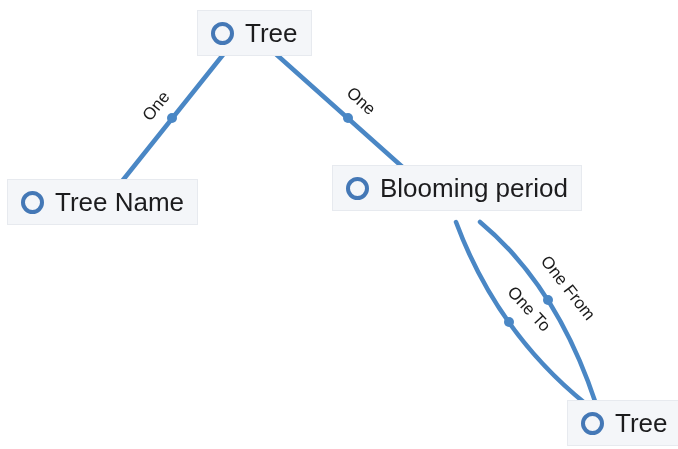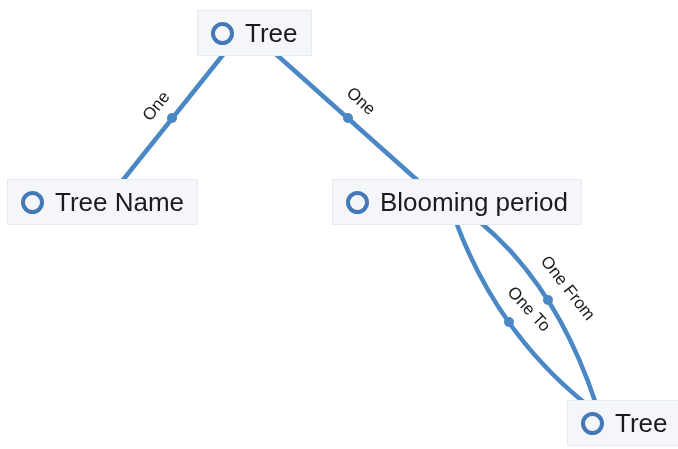--- a/index.html
+++ b/index.html
@@ -40,21 +40,21 @@
   .node .ring {
     width: 23px;
     height: 23px;
     box-sizing: border-box;
     border: 4px solid #4478b6;
     border-radius: 50%;
     flex: 0 0 auto;
   }
   .node-tree            { left: 197px; top: 10px;  }
   .node-tree-name       { left: 7px;   top: 179px; }
-  .node-blooming-period { left: 332px; top: 179px; }
+  .node-blooming-period { left: 332px; top: 165px; }
   .node-date            { left: 567px; top: 400px; }
 </style>
 </head>
 <body>
 
 <div id="canvas">
 
   <svg id="edges-layer" viewBox="0 0 678 449" xmlns="http://www.w3.org/2000/svg">
 
     <path d="M 238 36 L 111 195" stroke-width="4.5" stroke="#4a87c5"></path>

